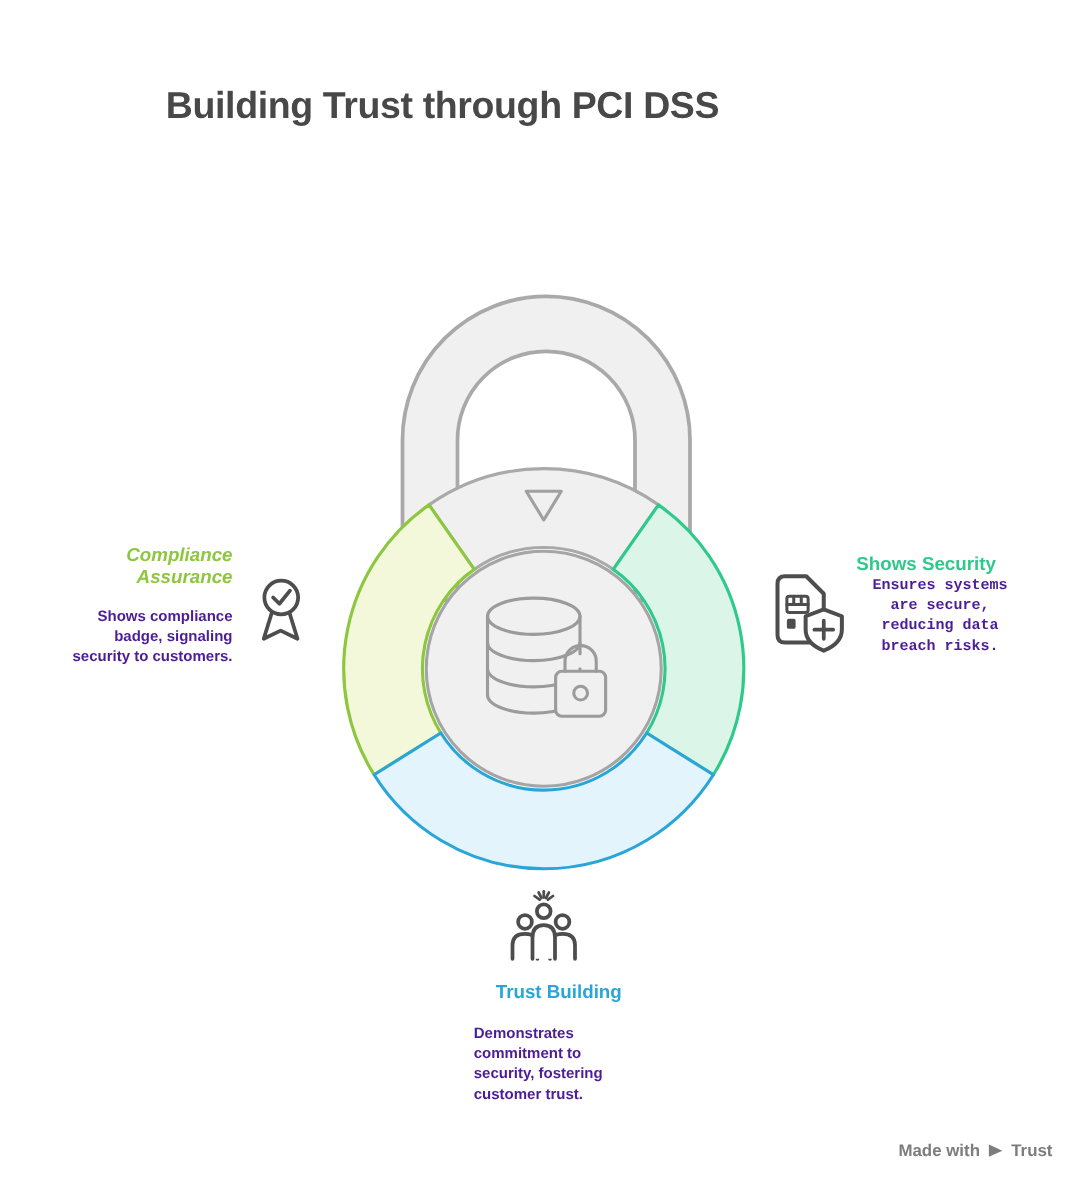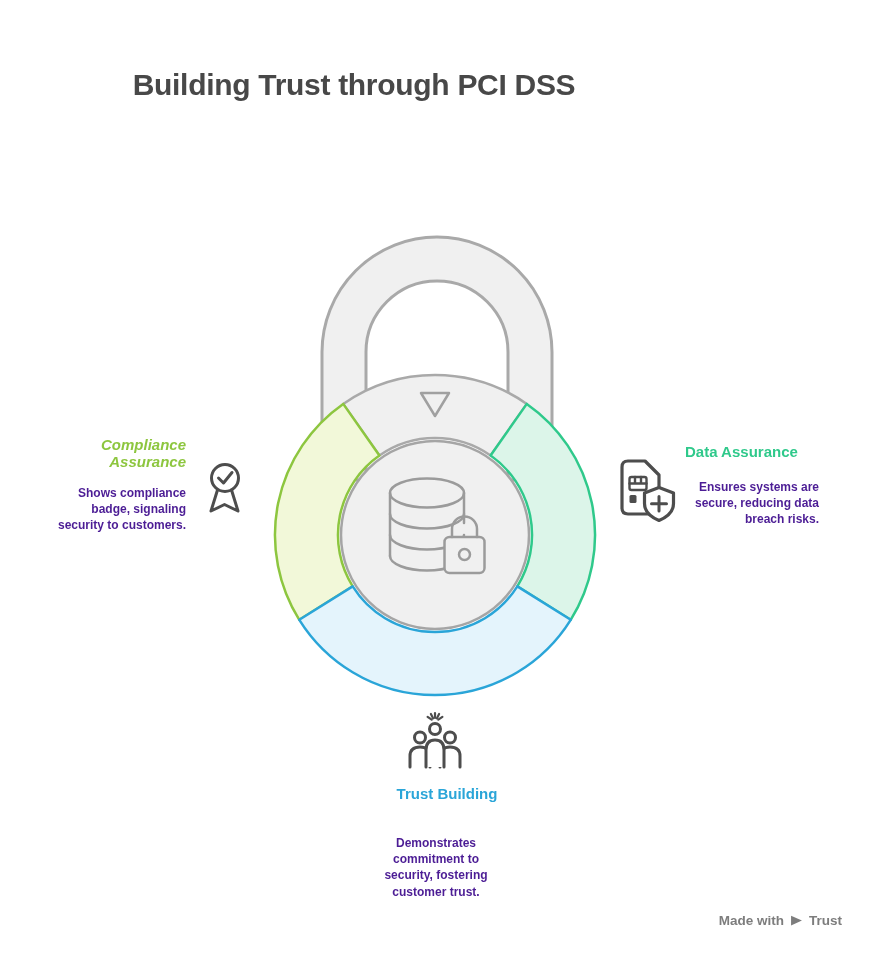--- a/index.html
+++ b/index.html
@@ -14,24 +14,24 @@
 
   .diagram-svg { position: absolute; top: 0; left: 0; }
 
   .section-heading { position: absolute; font-size: 15px; font-weight: 800; line-height: 1.13; }
   .section-body    { position: absolute; font-size: 12px; font-weight: 700; line-height: 1.35; color: #4c1d95; }
 
   .heading-compliance { left: 66px; top: 437px; width: 120px; text-align: right; color: #8dc63f; font-style: italic; }
   .body-compliance    { left: 50px; top: 485px; width: 136px; text-align: right; }
 
   .heading-datasec { left: 685px; top: 444px; width: 170px; text-align: left; color: #2fc98b; }
-  .body-datasec    { left: 685px; top: 479px; width: 134px; text-align: right; }
+  .body-datasec    { left: 685px; top: 460px; width: 134px; text-align: center; font-family: Liberation Mono, monospace; }
 
   .heading-trust { left: 347px; top: 786px; width: 200px; text-align: center; color: #2aa5d8; }
-  .body-trust    { left: 379px; top: 818px; width: 114px; text-align: center; margin-top: 17px; }
+  .body-trust    { left: 379px; top: 818px; width: 114px; text-align: left; }
 
   .footer {
     position: absolute; top: 913px; right: 28px;
     display: flex; align-items: center; gap: 6px;
     font-size: 13.5px; font-weight: 700; color: #7d7d7d;
   }
   .footer svg { display: block; }
 </style>
 </head>
 <body>
@@ -94,21 +94,21 @@
       <path d="M 435 718 L 435 713"></path>
       <path d="M 436.8 718.4 L 439.1 714"></path>
       <path d="M 438.3 719.7 L 442.4 716.8"></path>
     </g>
   </g>
 </svg>
 
 <div class="section-heading heading-compliance">Compliance Assurance</div>
 <div class="section-body body-compliance">Shows compliance badge, signaling security to customers.</div>
 
-<div class="section-heading heading-datasec">Data Assurance</div>
+<div class="section-heading heading-datasec">Shows Security</div>
 <div class="section-body body-datasec">Ensures systems are secure, reducing data breach risks.</div>
 
 <div class="section-heading heading-trust">Trust Building</div>
 <div class="section-body body-trust">Demonstrates commitment to security, fostering customer trust.</div>
 
 <div class="footer">
   <span>Made with</span>
   <svg width="13" height="13" viewBox="0 0 12 12">
     <path d="M 1 1.5 L 11 6 L 1 10.5 Z" fill="#7d7d7d"></path>
   </svg>

